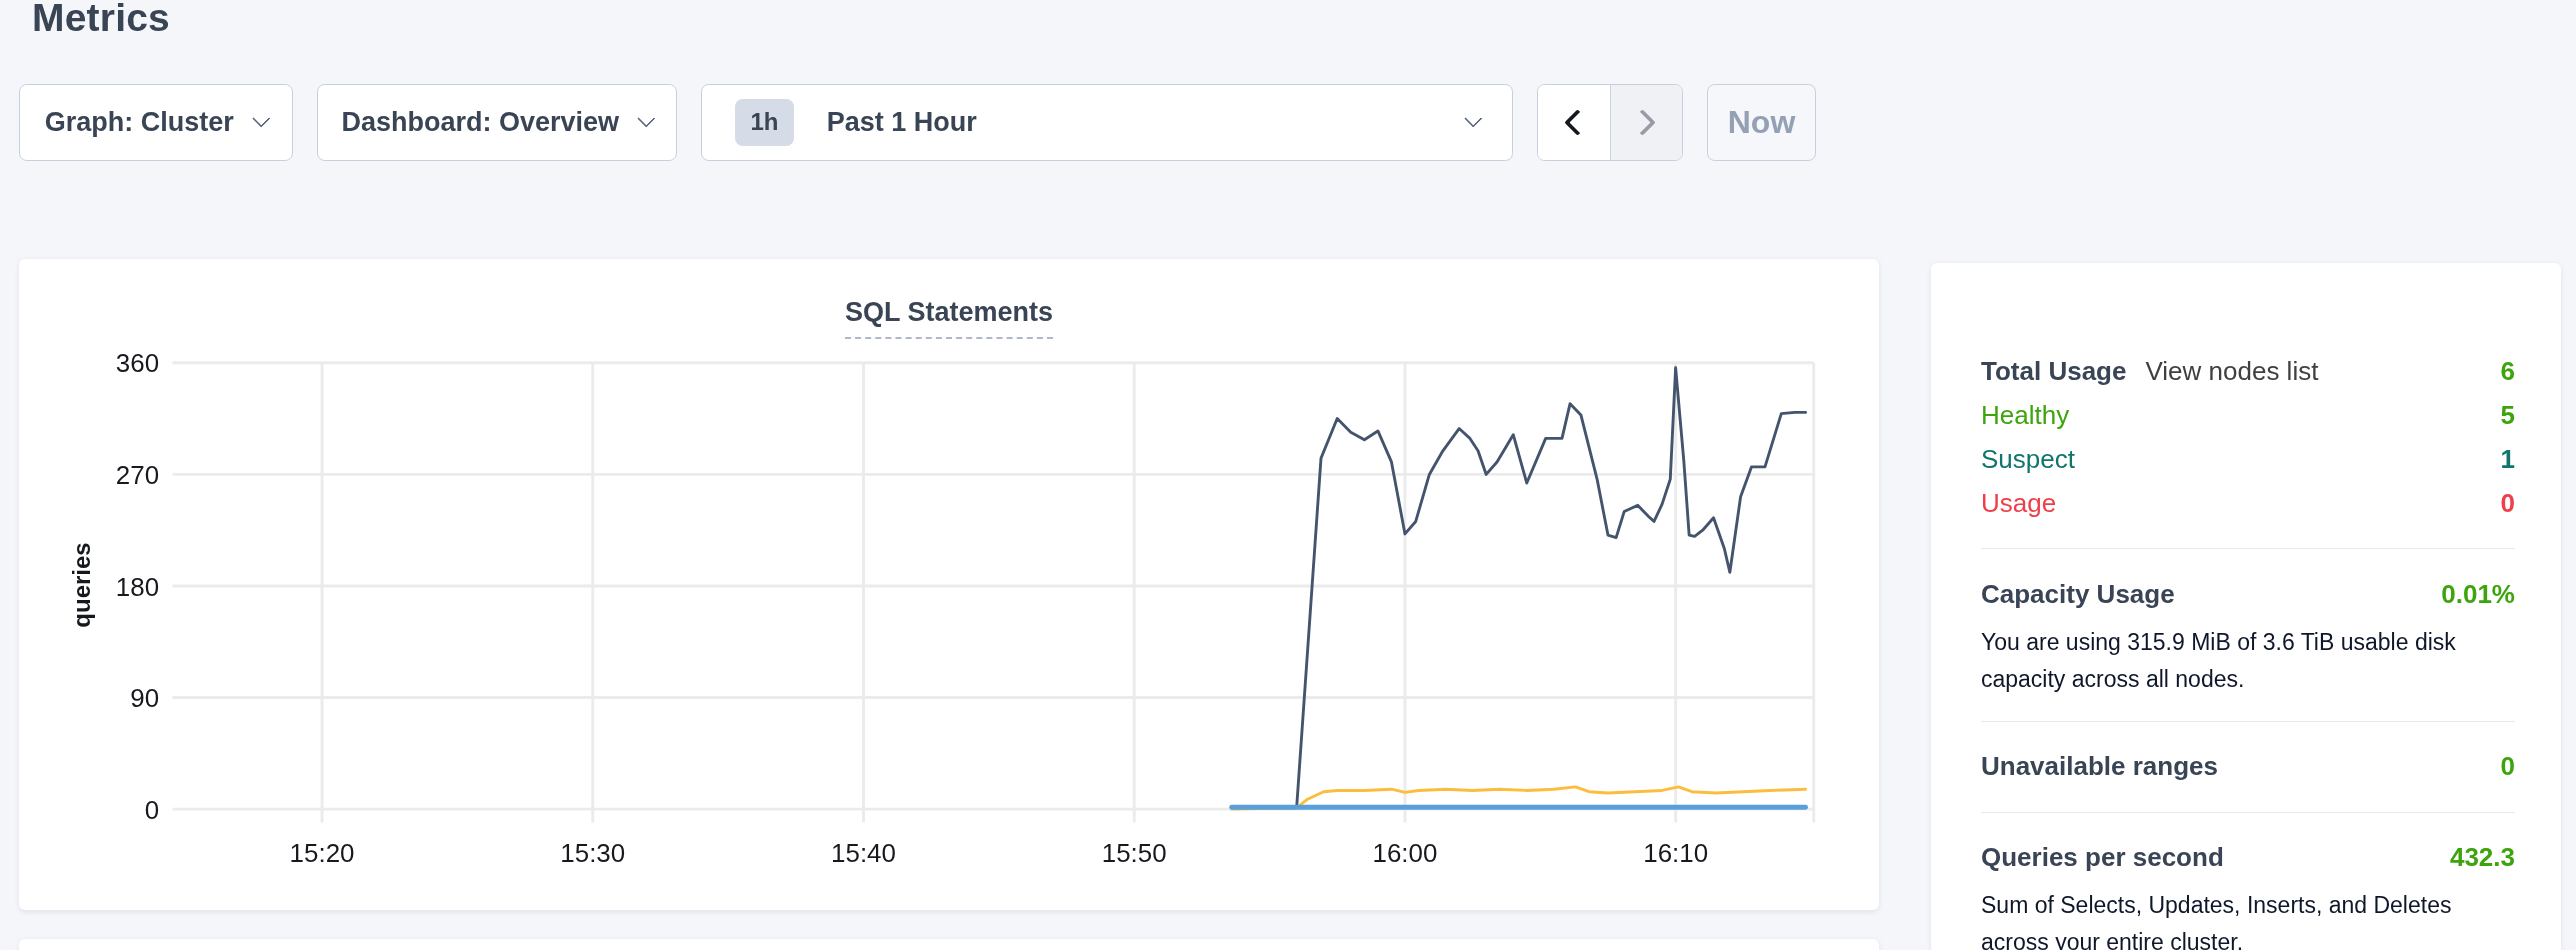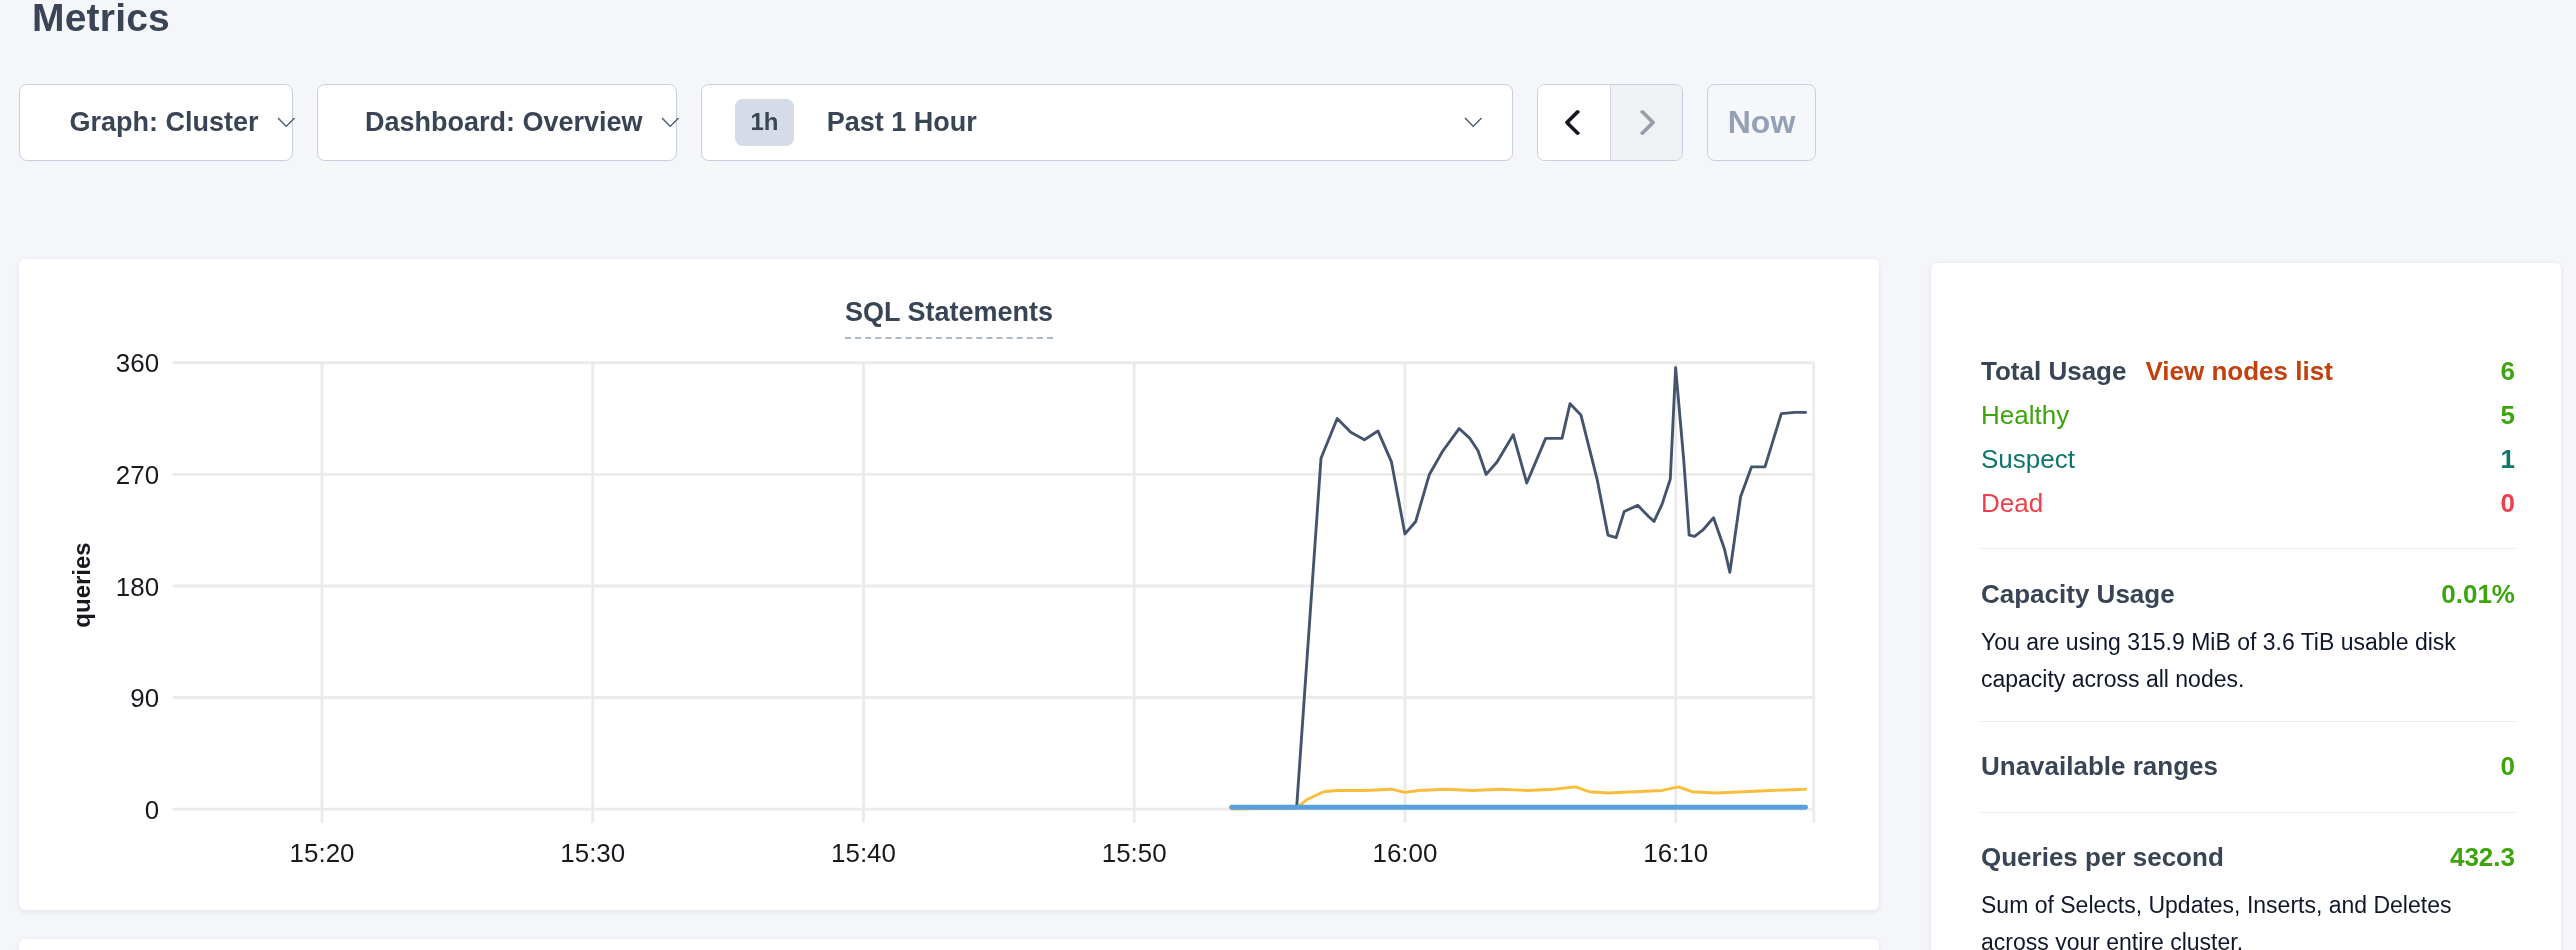--- a/index.html
+++ b/index.html
@@ -9,21 +9,21 @@
     background:#f4f6fa; font-family:"Liberation Sans", sans-serif; color:#394455;
   }
   .page-title {
     position:absolute; left:32px; top:-3.8px; margin:0;
     font-size:39px; font-weight:600; color:#394455; letter-spacing:0.2px;
   }
   
   .controls { position:absolute; left:19px; top:84px; display:flex; gap:24px; height:77px; }
   .btn {
     height:77px; background:#fff; border:1.9px solid #c7cfdf; border-radius:7.7px;
-    display:flex; align-items:center; justify-content:flex-end;
+    display:flex; align-items:center; justify-content:center;
     font-family:inherit; font-size:27px; font-weight:700; color:#394455; cursor:pointer; padding:0;
   }
   .dd1 { width:274px; gap:21px; }
   .dd2 { width:360px; gap:21px; }
   .chev-down {
     width:12.5px; height:12.5px; border-right:2.9px solid #5a6780; border-bottom:2.9px solid #5a6780;
     transform:rotate(45deg); margin-top:-7.7px; border-radius:1px;
   }
   .timepicker { width:812px; justify-content:flex-end; padding:0 33px; font-weight:600; }
   .time-badge {
@@ -54,21 +54,21 @@
     font-size:24px; font-weight:700; color:#15181d; white-space:nowrap;
   }
   .chart-svg { position:absolute; left:0; top:0; }
   .chart-svg text { font-family:"Liberation Sans", sans-serif; font-size:27px; fill:#17191e; }
   
   .summary-card { left:1931px; top:263px; width:630px; height:749px; padding:36px 46px 0 50px; }
   .summary-title { margin:0; text-align:center; font-size:27px; font-weight:700; color:#2e3644; }
   .nodes-block { margin-top:50px; }
   .srow { display:flex; align-items:center; font-size:26px; height:44px; }
   .srow .lbl { font-weight:700; color:#394455; }
-  .srow .link { color:#c2410c; margin-left:19px; font-weight:700; text-decoration:none; cursor:pointer; }
+  .srow .link { color:#404040; margin-left:19px; font-weight:400; text-decoration:none; cursor:pointer; }
   .srow .val { margin-left:auto; font-weight:600; }
   .green  { color:#3ea40e; }
   .orange { color:#0f766e; }
   .red    { color:#ee3f4a; }
   .divider { border:none; border-top:1.9px solid #e7eaf0; margin:23px 0; }
   .desc { font-size:23px; line-height:37px; color:#0f172a; margin:7.7px 0 0; }
 </style>
 </head>
 <body>
 
@@ -146,21 +146,21 @@
     </div>
     <div class="srow">
       <span class="green">Healthy</span>
       <span class="val green">5</span>
     </div>
     <div class="srow">
       <span class="orange">Suspect</span>
       <span class="val orange">1</span>
     </div>
     <div class="srow">
-      <span class="red">Dead</span>
+      <span class="red">Usage</span>
       <span class="val red">0</span>
     </div>
   </div>
 
   <hr class="divider">
 
   <div class="srow">
     <span class="lbl">Capacity Usage</span>
     <span class="val green">0.01%</span>
   </div>

